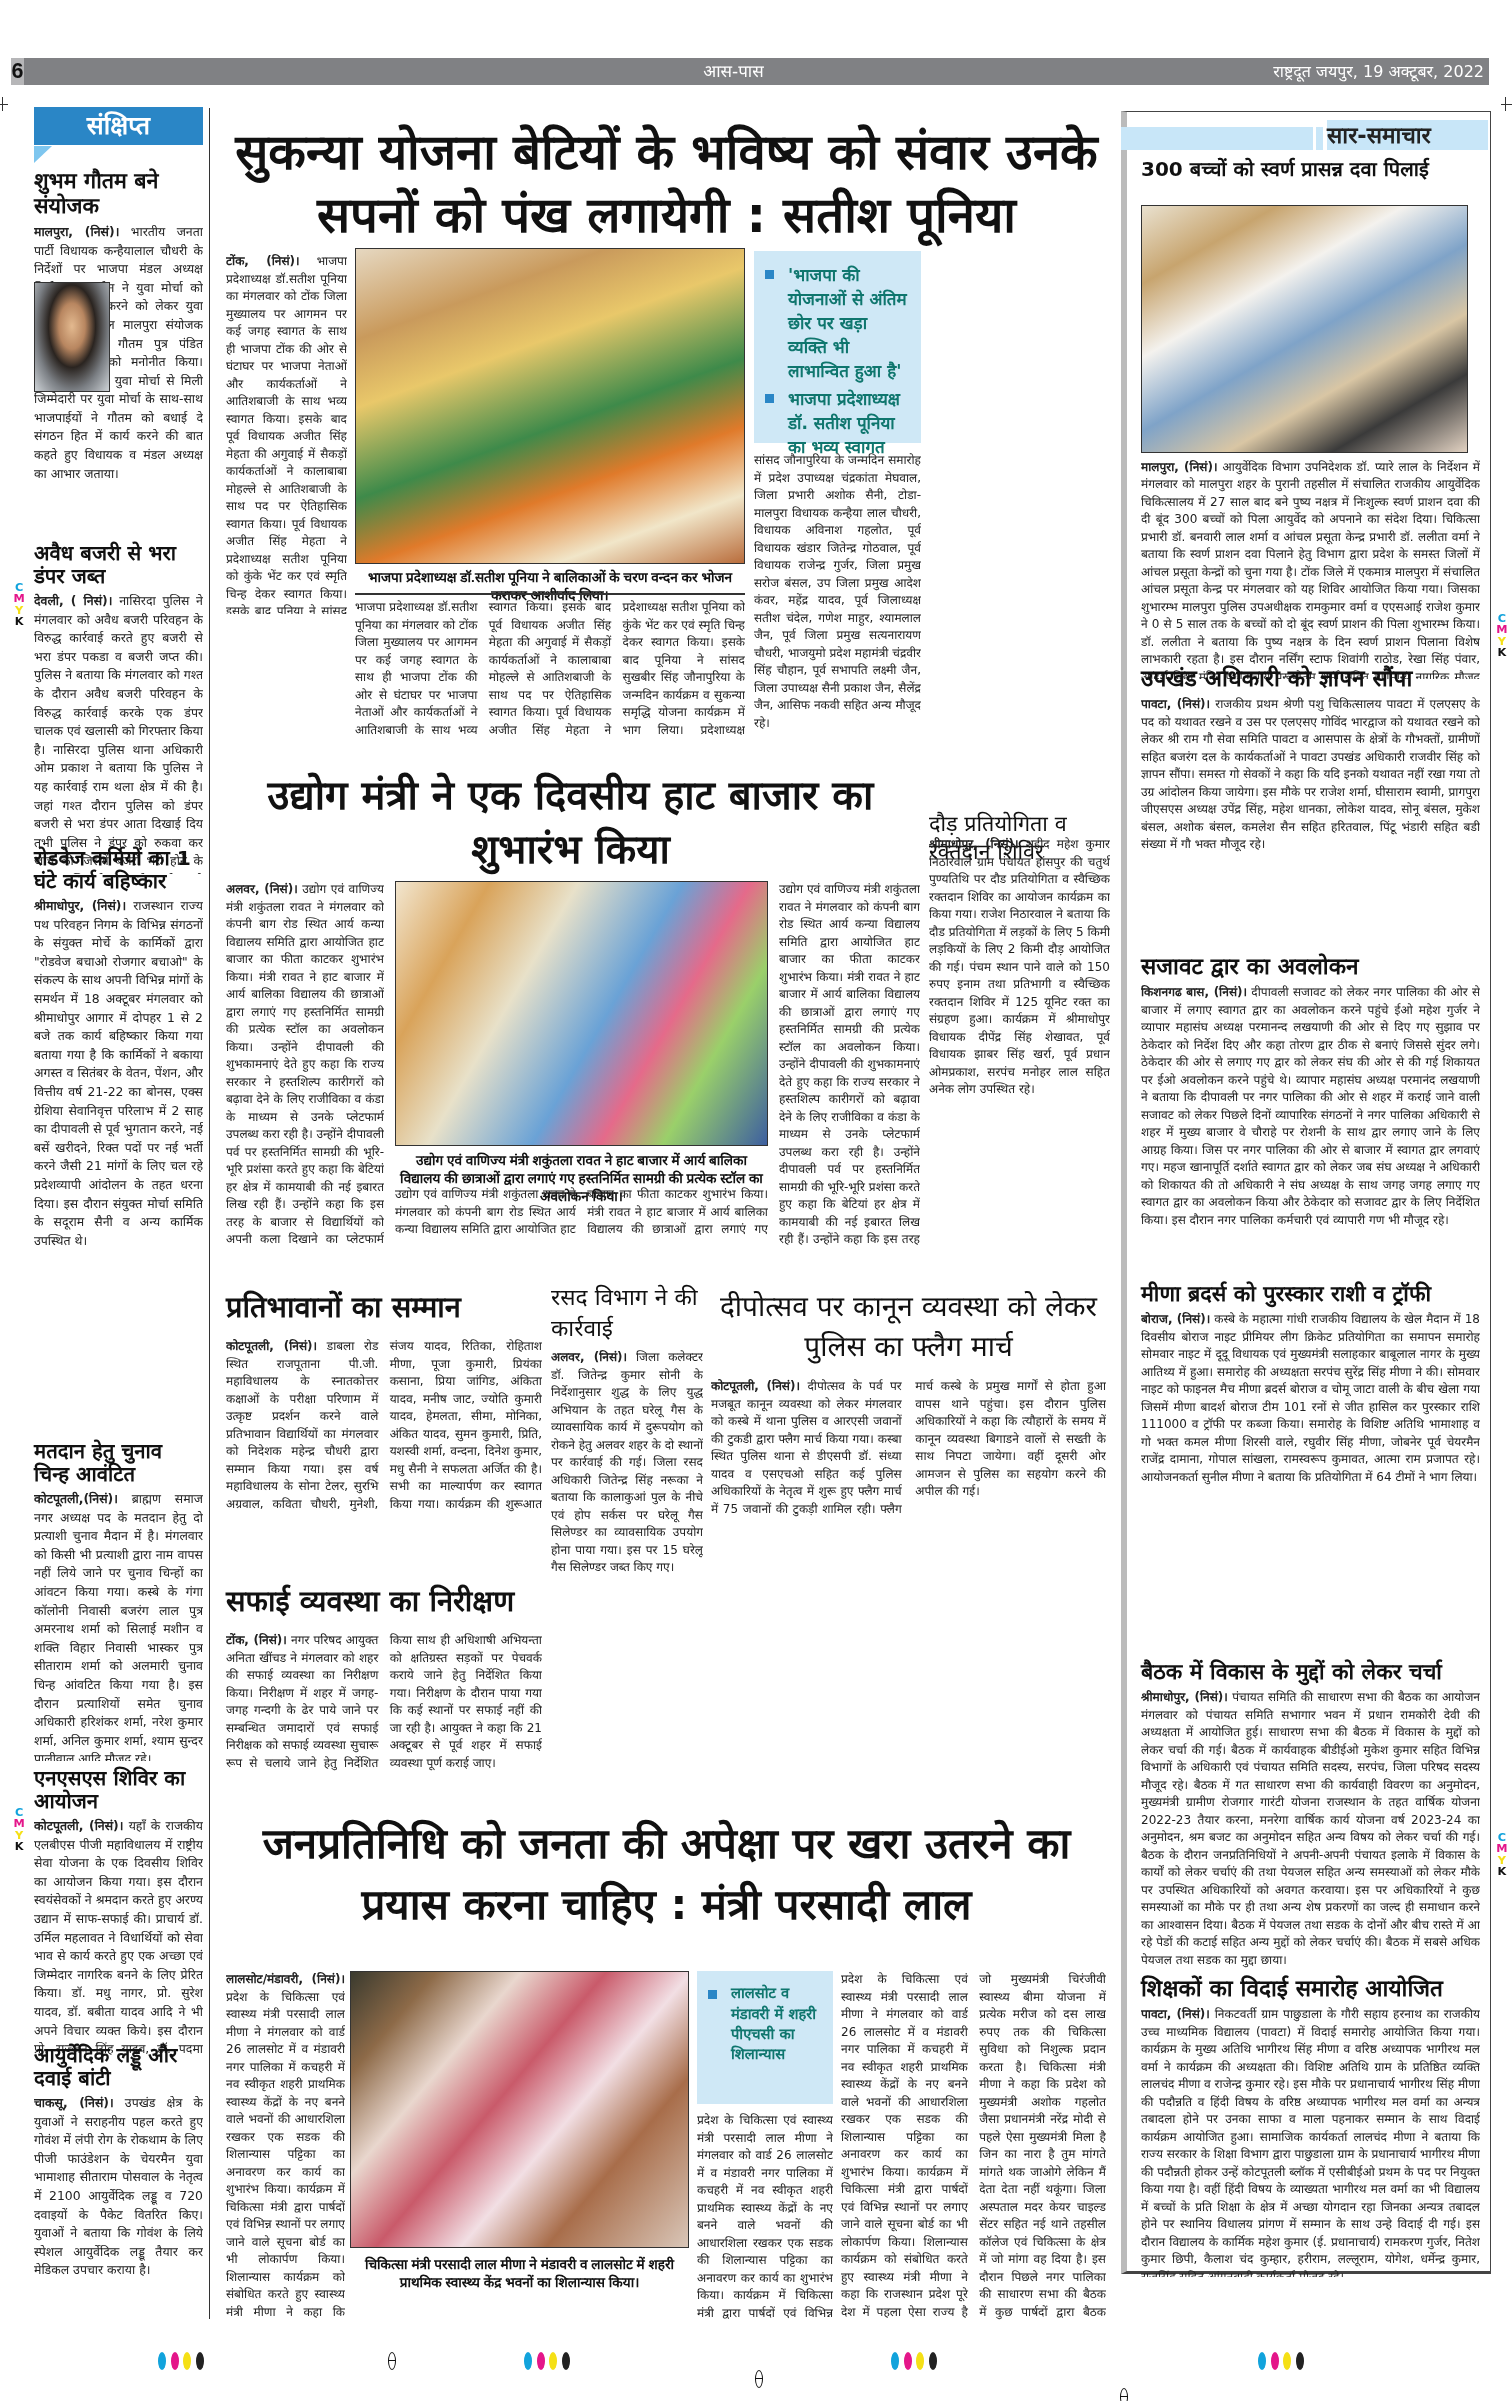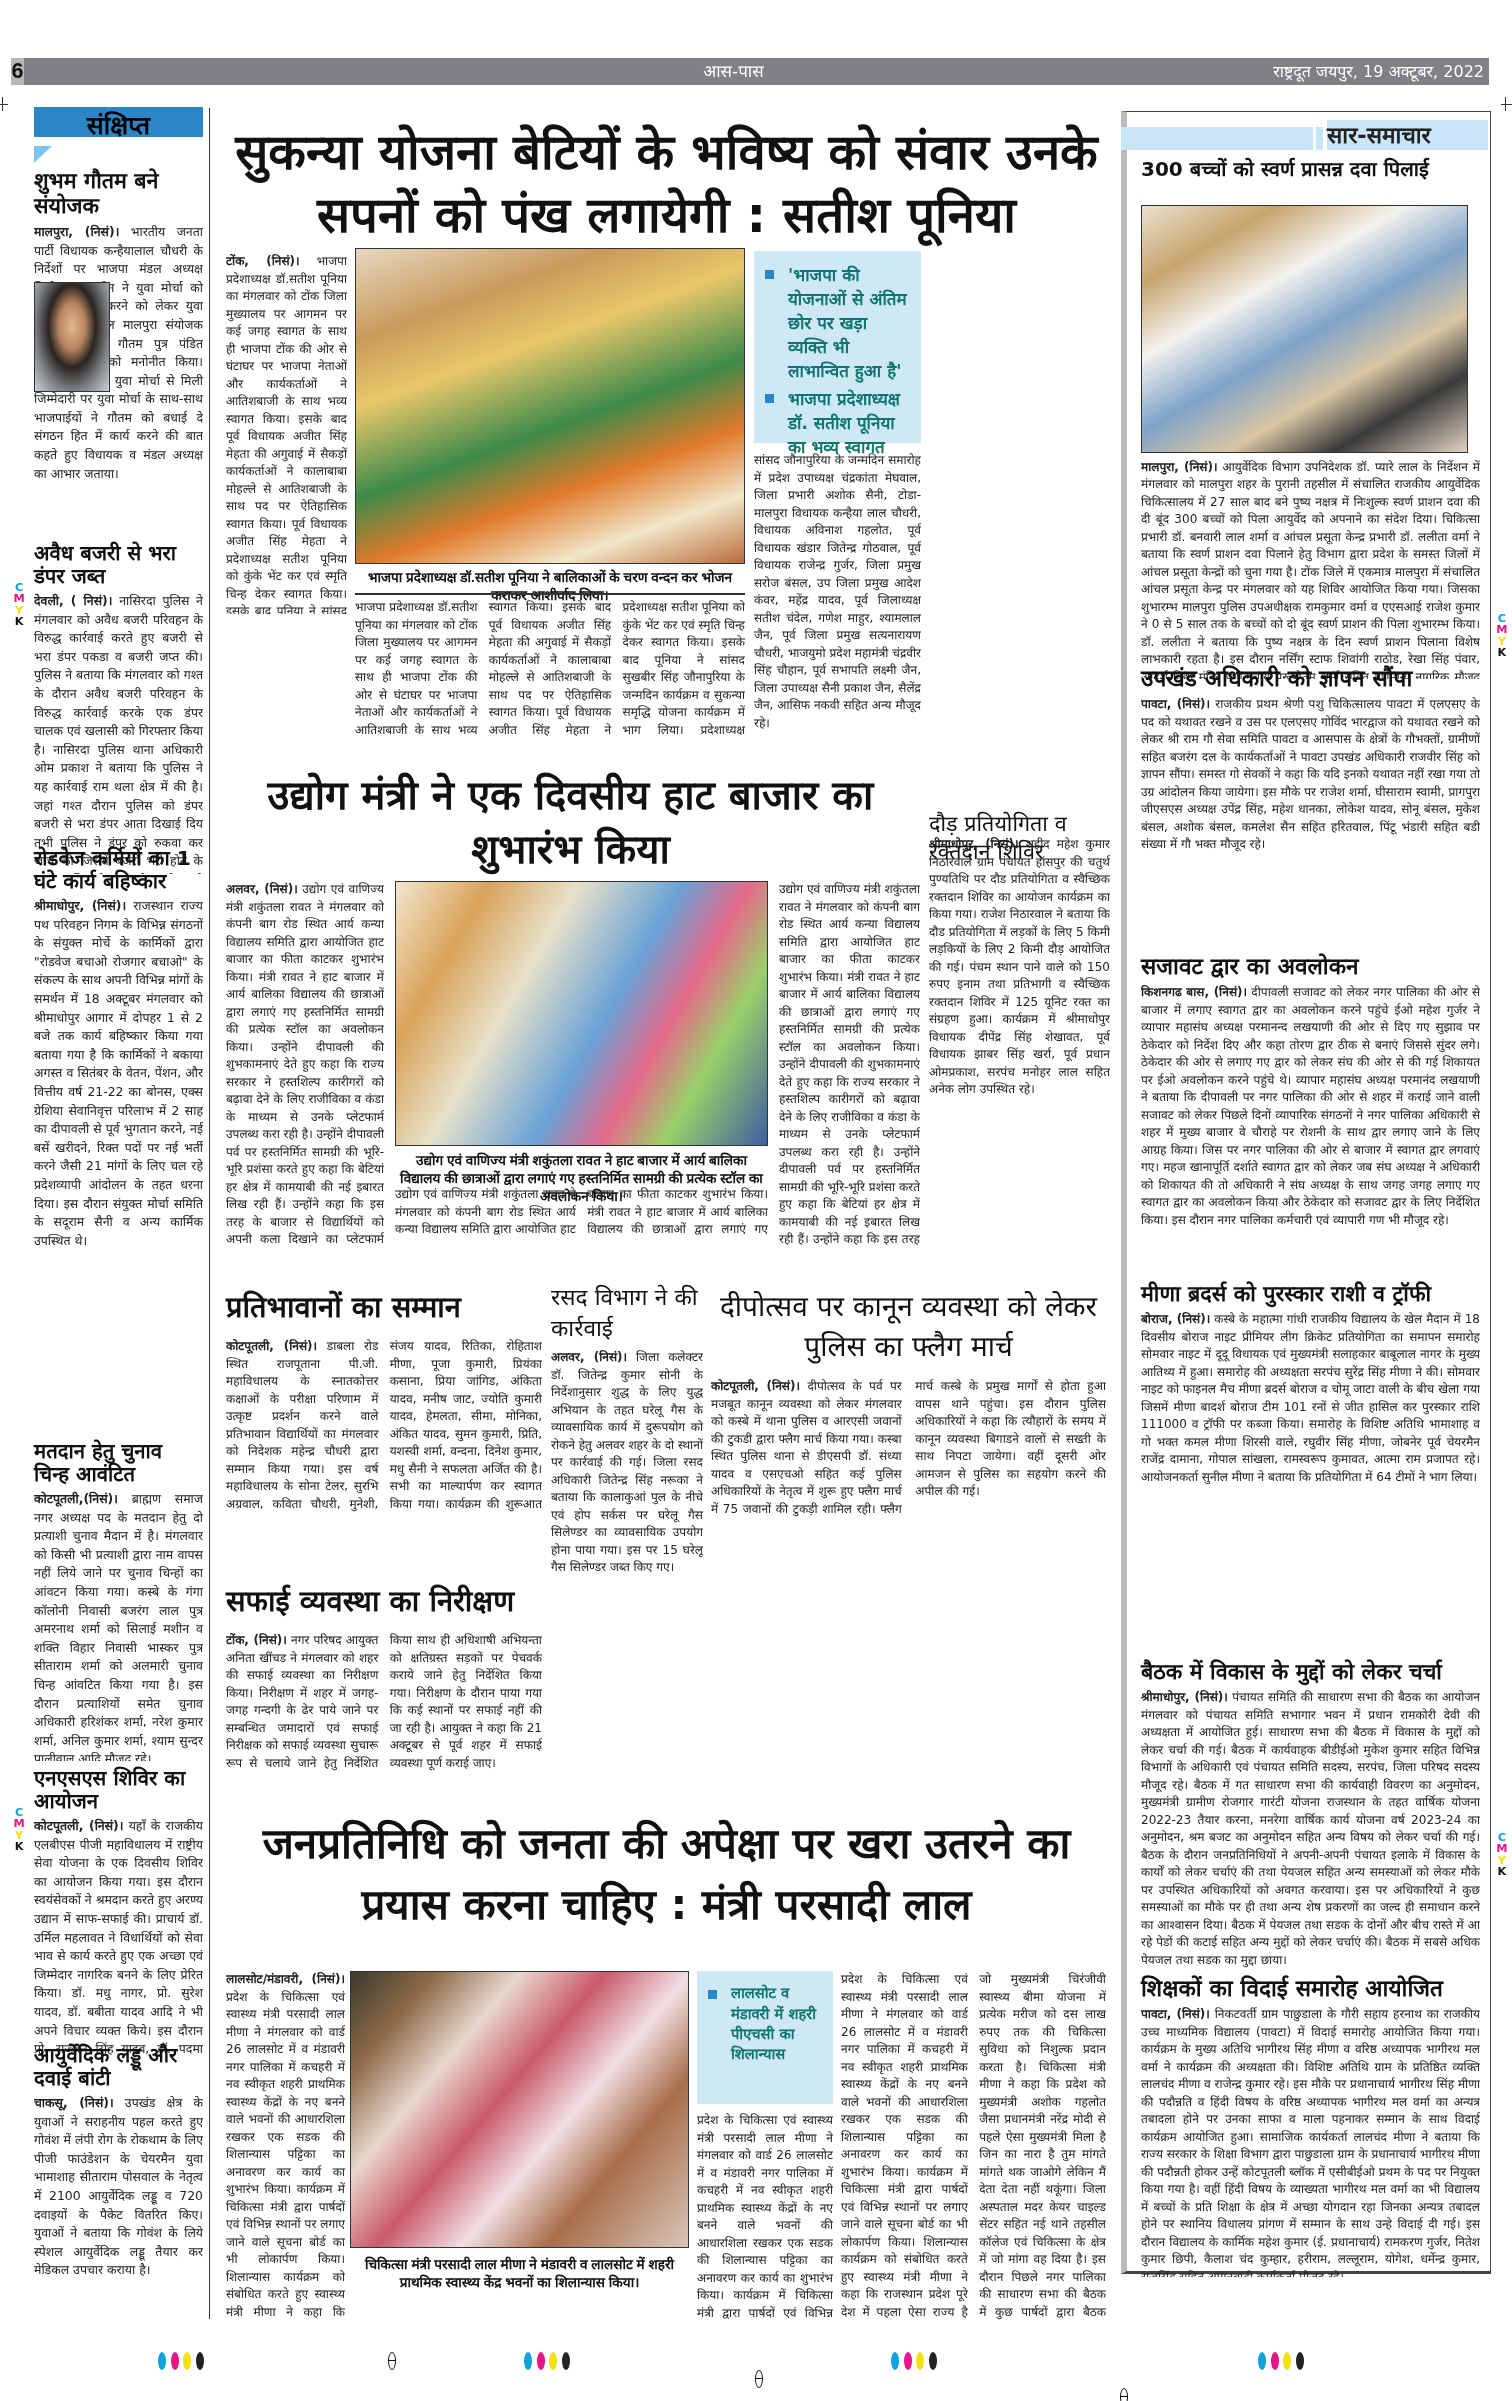--- a/index.html
+++ b/index.html
@@ -17,21 +17,21 @@
   .page-num { left: 11.3px; top: 58px; width: 12.4px; height: 27px; background: #b6b6b8; color: #111; font-weight: bold; font-size: 21.5px; text-align: center; line-height: 27px; font-family: "Liberation Sans", sans-serif; }
   .section-name { left: 649px; top: 58px; width: 169px; height: 27px; text-align: center; color: #fff; font-size: 17px; line-height: 27px; }
   .masthead-date { right: 28px; top: 58px; height: 27px; color: #fff; font-size: 16px; line-height: 27px; text-align: right; }
 
   .crop-mark { background: #333; }
 
   
   .vrule { background: #333; width: 1.1px; }
 
   
-  .brief-banner { left: 34px; top: 107px; width: 169px; height: 30px; background: #2a86c6; color: #000000; font-size: 25px; font-weight: bold; text-align: center; line-height: 38px; }
+  .brief-banner { left: 34px; top: 107px; width: 169px; height: 38px; background: #2a86c6; color: #ffffff; font-size: 25px; font-weight: bold; text-align: center; line-height: 38px; }
   .brief-tail { left: 34px; top: 146px; width: 0; height: 0; border-left: 18px solid #7ec6ef; border-bottom: 17px solid transparent; }
 
   .photo { background: linear-gradient(135deg,#c9a77a 0%,#8a6b4a 30%,#d9b892 55%,#6b4f3a 80%,#b28c66 100%); border: 1.1px solid #333; }
   .photo.green { background: linear-gradient(160deg,#e6d8c1 0%,#c99a5c 20%,#e9c86a 35%,#3e8a4a 55%,#e07a2a 70%,#f1e6c9 85%,#b96d3c 100%); }
   .photo.market { background: linear-gradient(120deg,#f2e6cf 0%,#d9a35a 18%,#e8e1c9 35%,#6aa2d6 55%,#e56a8a 68%,#9ad06a 80%,#3d5fa0 100%); }
   .photo.clinic { background: linear-gradient(150deg,#e9e1cf 0%,#c7a46e 18%,#f4f2ee 35%,#7fa3c8 52%,#d9c6a4 68%,#3a3a3a 82%,#e2d2c2 100%); }
   .photo.ribbon { background: linear-gradient(130deg,#3a3a2e 0%,#8d6a48 15%,#e9d7ce 30%,#c95a6a 45%,#f2dfe4 60%,#a86d4a 75%,#d9c6b8 100%); }
   .photo.portrait { background: radial-gradient(ellipse at 50% 40%, #e3b98f 0%, #b88660 25%, #2a2420 45%, #7b7f84 70%, #cfd4d8 100%); }
 
   .caption { font-family: "Liberation Sans", sans-serif; font-weight: bold; font-size: 13.6px; line-height: 18px; color: #111; text-align: center; }

